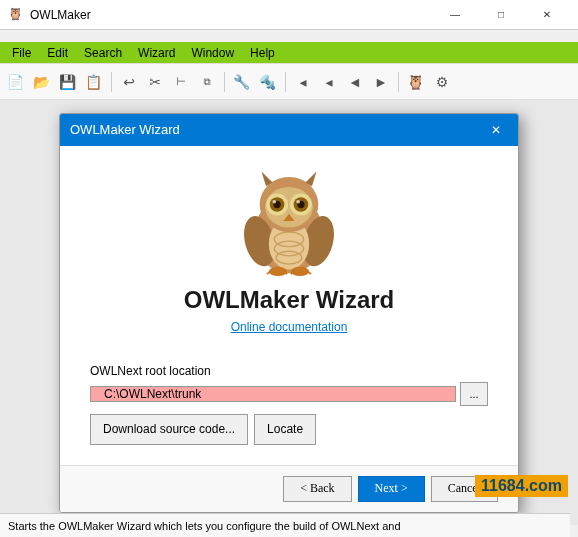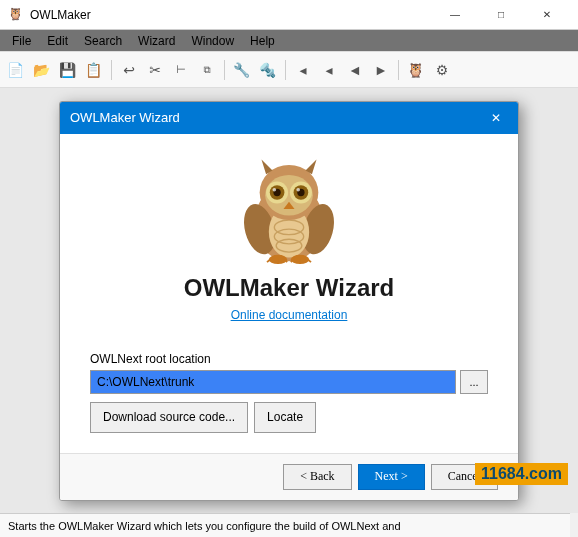--- a/index.html
+++ b/index.html
@@ -43,26 +43,27 @@
       display: flex;
       align-items: center;
       justify-content: center;
       cursor: pointer;
       font-size: 10px;
       color: #333;
     }
 
     
     .menubar {
-      background: #737373;
+      background: #84cc16;
       height: 22px;
       display: flex;
       align-items: center;
       padding: 0 4px;
       border-bottom: 1px solid #ddd;
+      margin-top: 12px;
     }
     .menu-item {
       padding: 2px 8px;
       cursor: pointer;
       font-size: 12px;
       color: #000;
       height: 100%;
       display: flex;
       align-items: center;
     }
@@ -179,25 +180,25 @@
       display: block;
     }
     .input-row {
       display: flex;
       align-items: center;
       gap: 4px;
       margin-bottom: 8px;
     }
     .path-input {
       flex: 1;
-      height: 24px;
+      height: 16px;
       border: 1px solid #999;
-      padding: 0 6px;
-      font-size: 12px;
-      background: #3b82f6;
+      padding: 0 13px;
+      font-size: 12px;
+      background: #fca5a5;
     }
     .browse-btn {
       width: 28px;
       height: 24px;
       border: 1px solid #999;
       background: #f0f0f0;
       cursor: pointer;
       font-size: 11px;
       display: flex;
       align-items: center;

